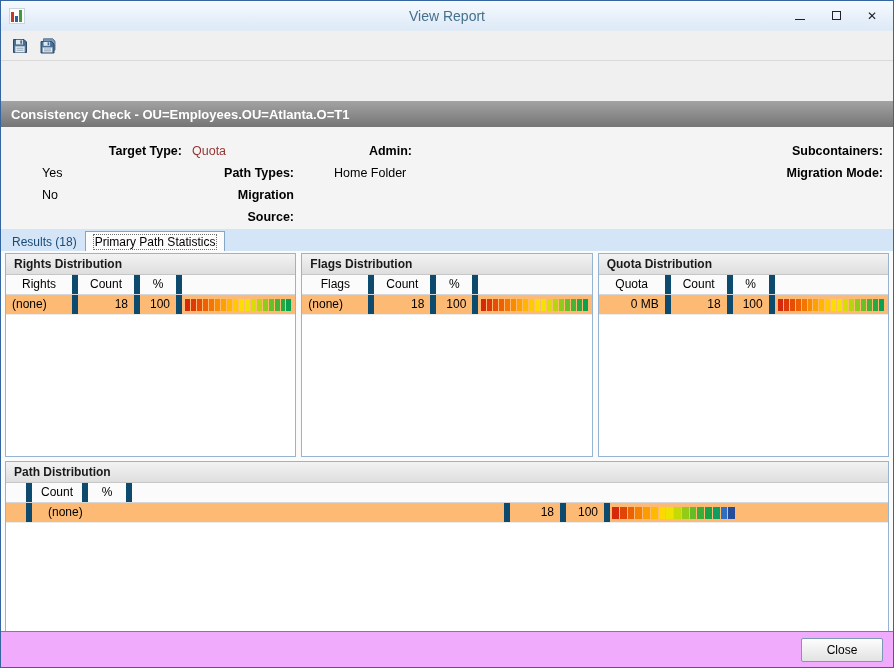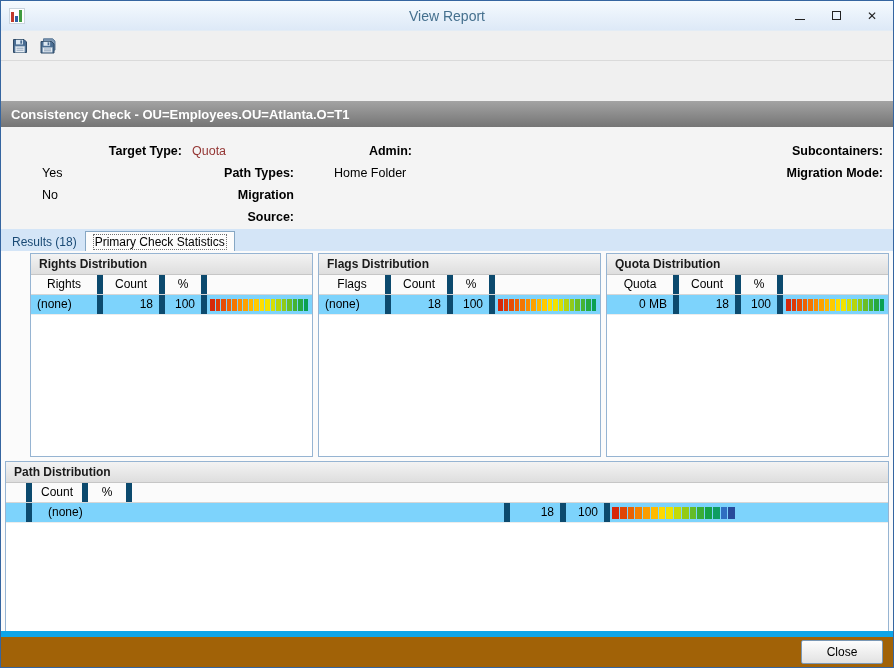--- a/index.html
+++ b/index.html
@@ -47,30 +47,30 @@
   .info-label { font-weight:bold; text-align:right; padding-right:10px; font-size:12.5px; }
   .info-value { text-align:left; font-size:12.5px; }
   .info-value.right-col { padding-left:30px; }
   
   .tabbar { height:22px; background:#d4e5f7; display:flex; align-items:flex-end; padding:2px 0 0 3px; }
   .tab { font-size:12px; padding:3px 8px 2px; color:#1a4a75; cursor:pointer; }
   .tab.active { background:#fcfcfc; border:1px solid #86a7c4; border-bottom:1px solid #fcfcfc; margin-bottom:-1px; color:#000; }
   .tab.active .tab-label { outline:1px dotted #707070; padding:0 1px; }
   
   .content { flex:1; background:#fbfbfb; padding:2px 4px 0 4px; overflow:hidden; }
-  .panels-row { display:flex; gap:5px; height:204px;margin-left:25px; }
+  .panels-row { display:flex; gap:5px; height:204px; }
   .panel { flex:1; border:1px solid #96b4d2; background:#fff; display:flex; flex-direction:column; overflow:hidden; }
   .panel-header {
     background: linear-gradient(#f3f3f3, #dedede);
     border-bottom:1px solid #c6c6c6;
     font-weight:bold; font-size:12px; color:#1a1a1a;
     padding:3px 8px; flex:0 0 auto;
   }
   .grid-head { display:flex; border-bottom:1px solid #d6d6d6; background:#fbfbfb; height:20px; line-height:19px; flex:0 0 auto; }
-  .grid-row  { display:flex; border-bottom:1px solid #ececec; background:#7dd3fc; height:20px; line-height:19px; flex:0 0 auto; }
+  .grid-row  { display:flex; border-bottom:1px solid #ececec; background:#fdba74; height:20px; line-height:19px; flex:0 0 auto; }
   .cell { border-right:6px solid #0c4a6e; padding:0 6px; overflow:hidden; white-space:nowrap; }
   .hc { text-align:center; }
   .c-name  { width:72px; }
   .c-count { width:62px; }
   .c-pct   { width:42px; }
   .c-bar   { flex:1; border-right:none; display:flex; align-items:center; padding:0 3px; }
   .num { text-align:right; }
   .panel.quota .grid-row .c-name { text-align:right; }
   .bar { display:flex; width:100%; height:12px; }
   .bar.fixed { width:124px; }
@@ -78,21 +78,21 @@
   
   .path-panel { margin-top:4px; height:206px; border:1px solid #96b4d2; background:#fff; display:flex; flex-direction:column; overflow:hidden; }
   .p-blank { width:26px; }
   .p-path  { flex:1; }
   .p-count { width:56px; }
   .p-pct   { width:44px; }
   .p-barcol{ width:278px; border-right:none; display:flex; align-items:center; padding:0 0 0 2px; }
   .p-path-head { text-align:left; padding-left:16px; }
   
   .footer {
-    height:36px; background:#a16207; border-top:6px solid #0ea5e9;
+    height:36px; background:#f0abfc; border-top:1px solid #0ea5e9;
     display:flex; align-items:center; justify-content:flex-end; padding:0 10px;
   }
   .close-btn {
     width:82px; height:24px; font-size:12px; font-family:"Liberation Sans",sans-serif;
     background: linear-gradient(#fdfdfd, #e2e2e2);
     border:1px solid #7b98b5; border-radius:2px; cursor:pointer;
   }
 </style>
 </head>
 <body>
@@ -156,21 +156,21 @@
 
       <span class="info-label">Migration Mode:</span>
       <span class="info-value">No</span>
       <span class="info-label">Migration Source:</span>
       <span class="info-value right-col"></span>
     </div>
   </div>
 
   <div class="tabbar">
     <div class="tab"><span class="tab-label">Results  (18)</span></div>
-    <div class="tab active"><span class="tab-label">Primary Check Statistics</span></div>
+    <div class="tab active"><span class="tab-label">Primary Path Statistics</span></div>
   </div>
 
   <div class="content">
 
     <div class="panels-row">
 
       <div class="panel">
         <div class="panel-header">Rights Distribution</div>
         <div class="grid-head">
           <span class="cell c-name hc">Rights</span>

